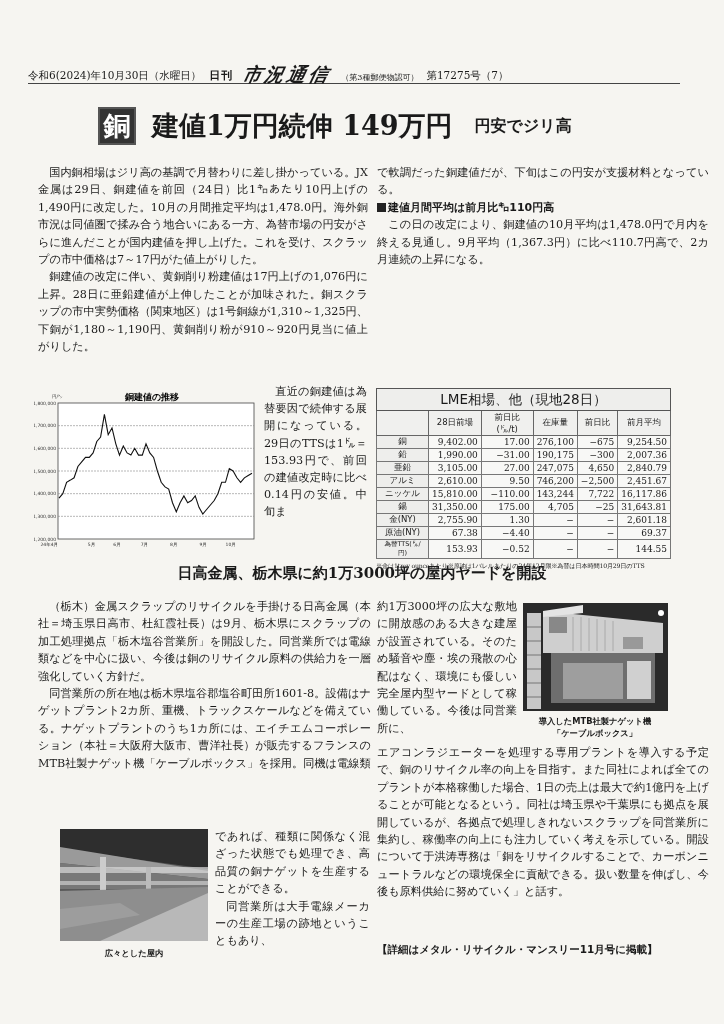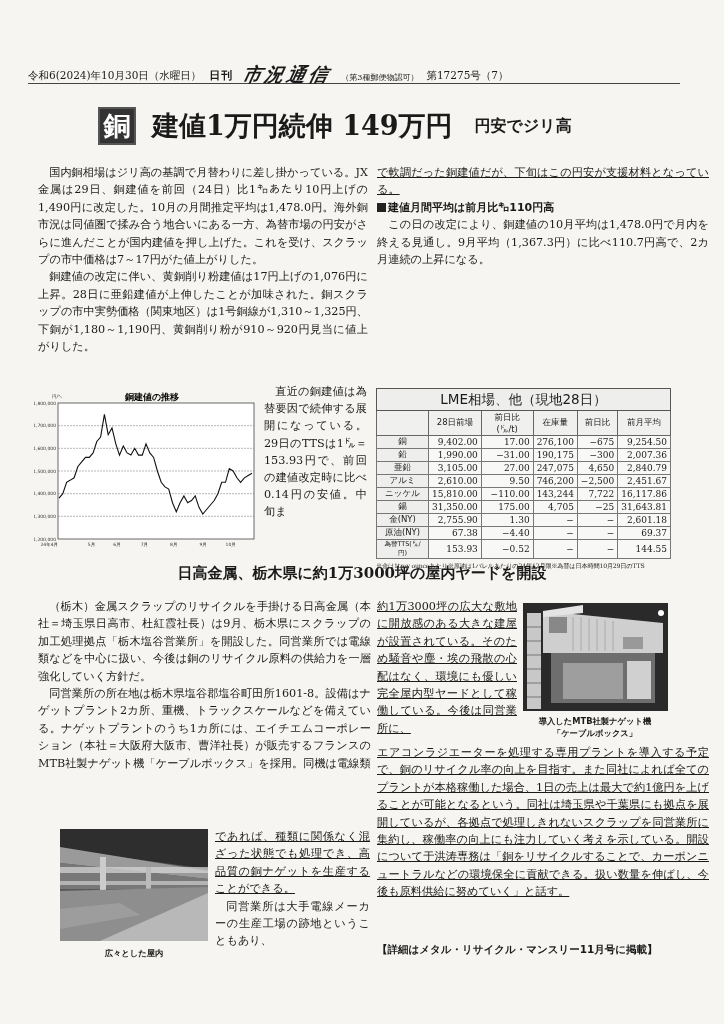--- a/index.html
+++ b/index.html
@@ -16,21 +16,21 @@
   .masthead .issue { }
 
   
   .hl1 { position: absolute; left: 98px; top: 106px; height: 40px; display: flex; align-items: center; white-space: nowrap; }
   .metal-badge { width: 38px; height: 38px; background: #333; color: #fff; font-family: "DejaVu Sans", sans-serif; font-weight: bold; font-size: 27px; display: flex; align-items: center; justify-content: center; margin-right: 16px; border: 2px solid #555; }
   .hl1 .main { font-family: "DejaVu Serif", serif; font-weight: bold; font-size: 27px; letter-spacing: 0px; }
   .hl1 .sub { font-family: "DejaVu Sans", sans-serif; font-weight: bold; font-size: 16px; margin-left: 22px; }
 
   .col { position: absolute; font-size: 11.2px; line-height: 17.4px; text-align: justify; }
   .col p { text-indent: 1em; }
-  .col p.noind { text-indent: 0; text-decoration: underline; }
+  .col p.noind { text-indent: 0; }
 
   .subhead { font-family: "DejaVu Sans", sans-serif; font-weight: bold; font-size: 11px; text-indent: 0 !important; }
   .subhead .sq { display: inline-block; width: 9px; height: 9px; background: #222; margin-right: 2px; vertical-align: -1px; }
 
   
   .chart-box { position: absolute; left: 34px; top: 388px; width: 222px; height: 160px; }
   .chart-box svg { width: 222px; height: 160px; display: block; }
   .chart-title { font-family: "DejaVu Sans", sans-serif; font-weight: bold; font-size: 9px; }
   .tick { font-family: "DejaVu Sans", sans-serif; font-size: 4.5px; fill: #333; }
 

